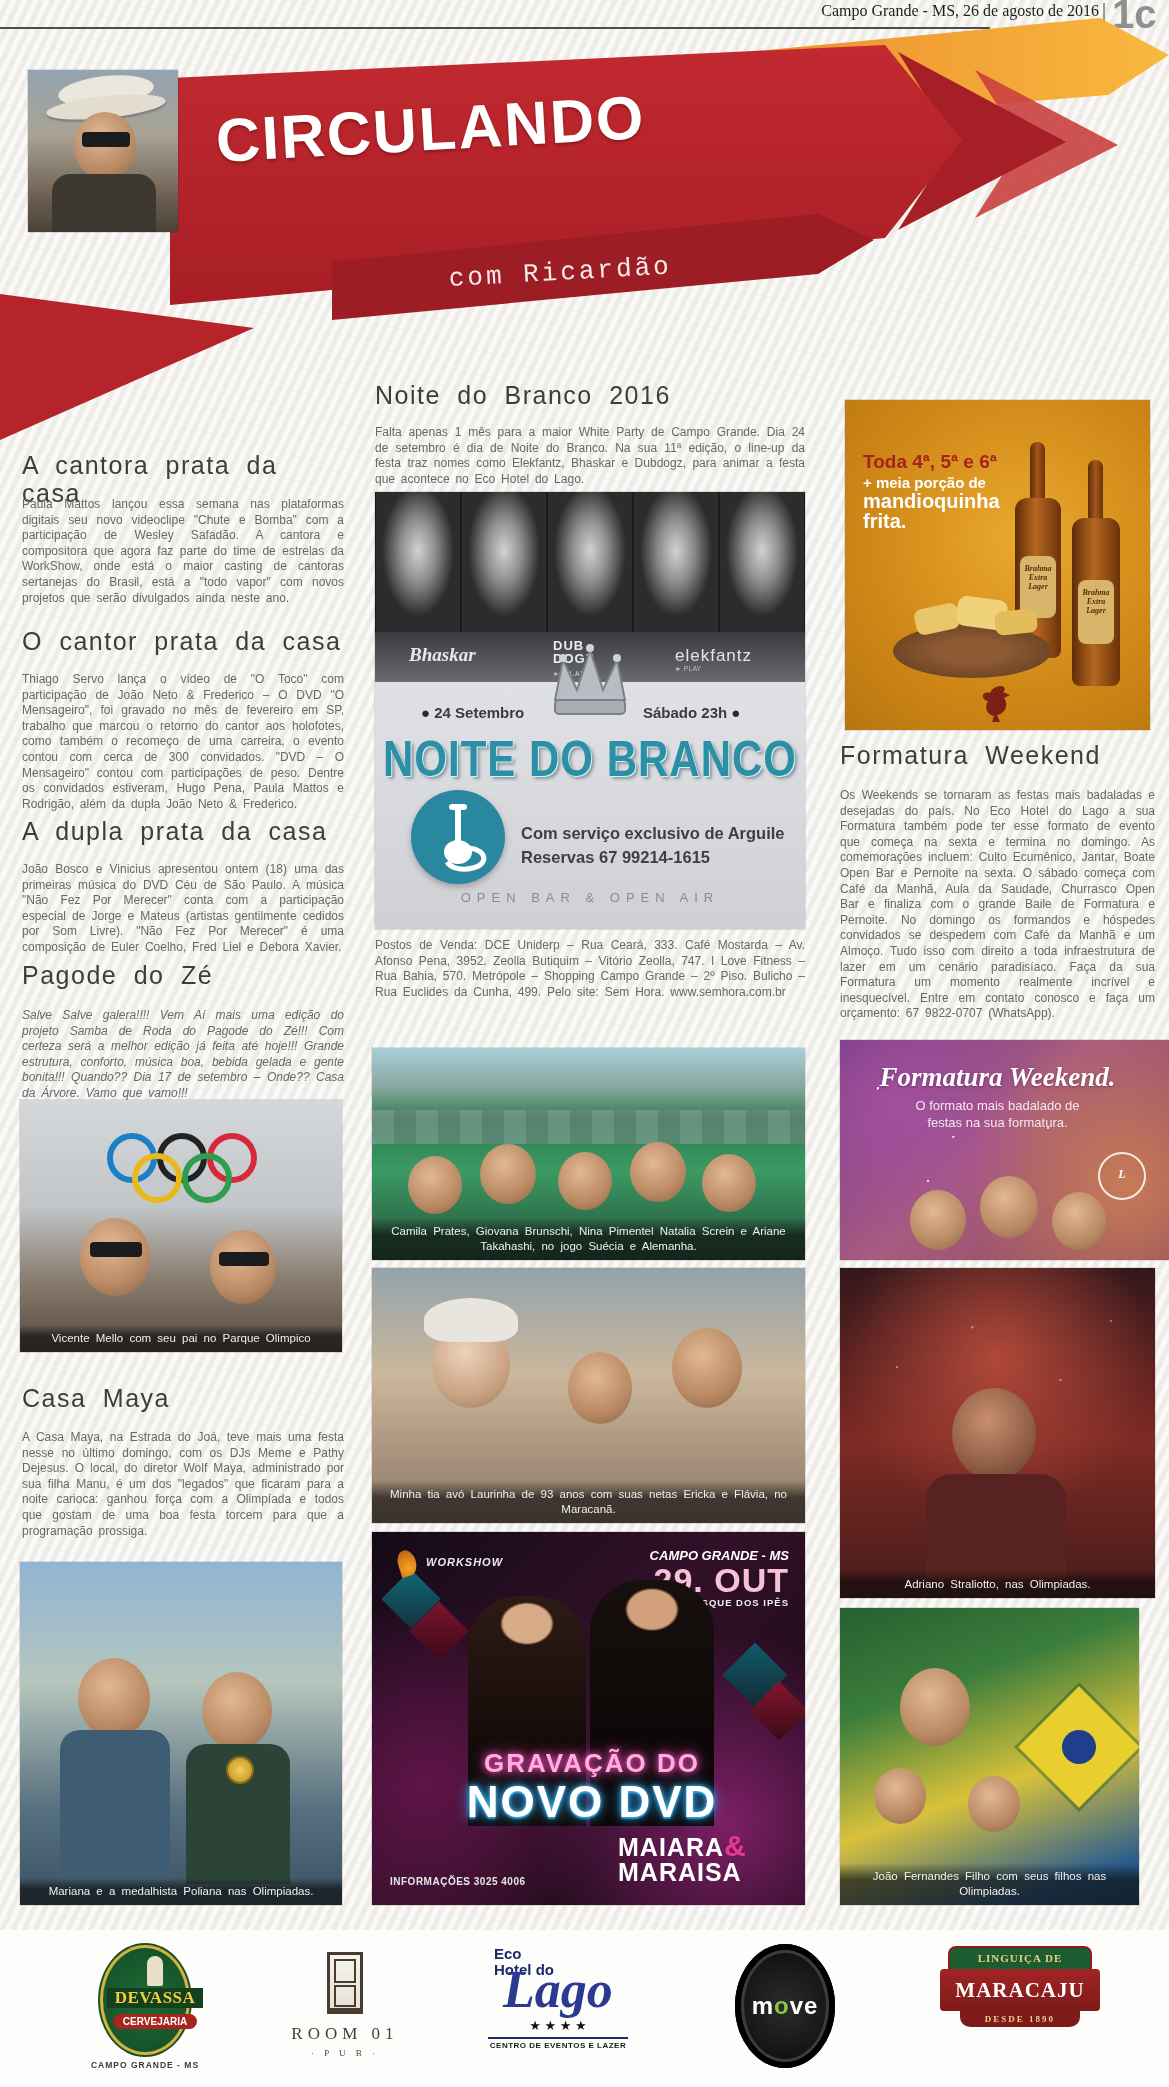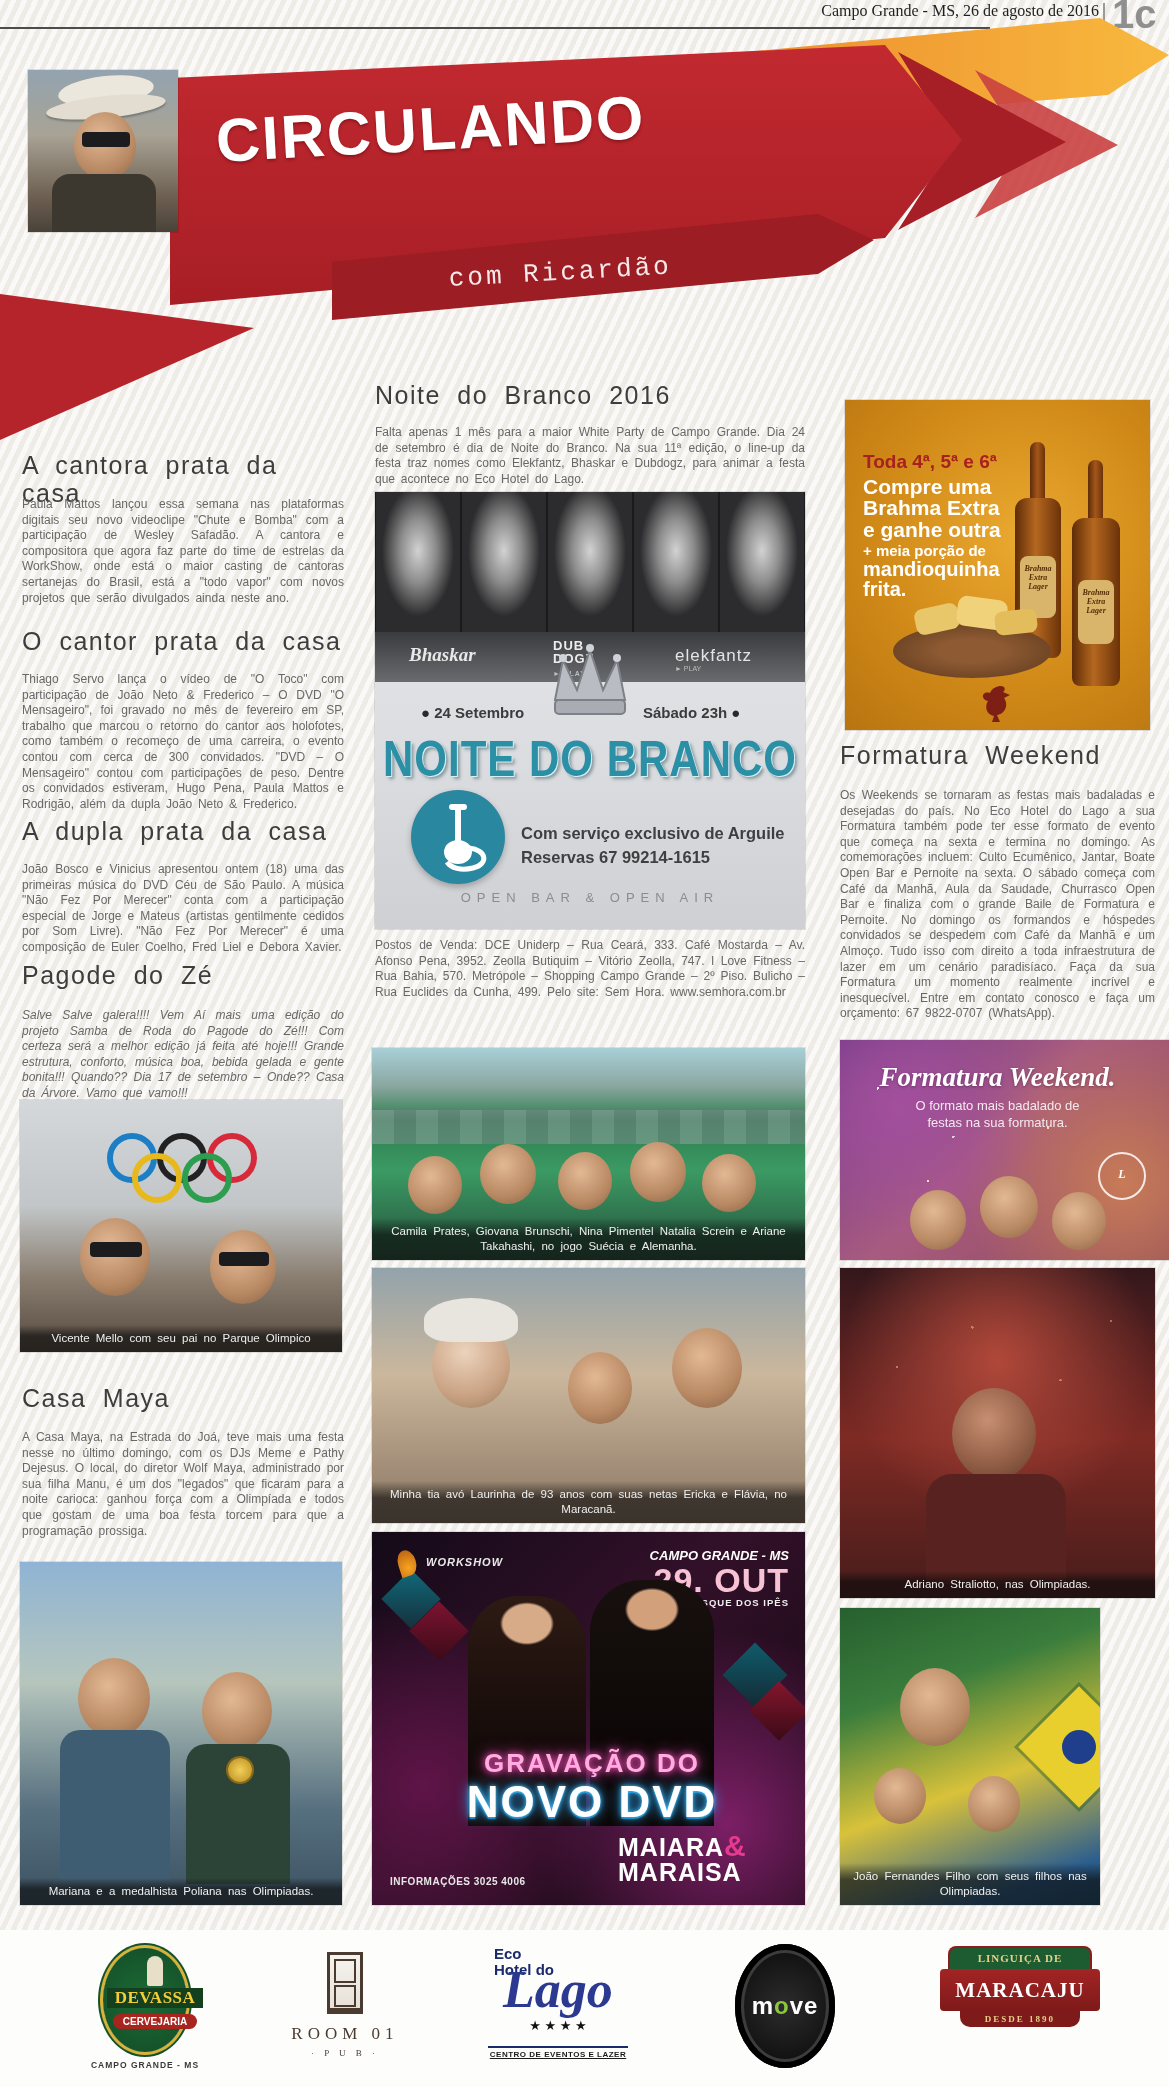--- a/index.html
+++ b/index.html
@@ -189,25 +189,20 @@
     <div class="abs" style="left:246px;top:300px;text-align:left;font:700 25px/0.95 'Liberation Sans',sans-serif;color:#fff;letter-spacing:1px;">
       <span>MAIARA</span><span style="color:#e73a8e;font-size:30px;">&amp;</span><br>
       <span>MARAISA</span>
     </div>
     <div class="abs" style="left:18px;top:344px;color:#e7e7e7;font:700 10px 'Liberation Sans',sans-serif;letter-spacing:.5px;">INFORMAÇÕES 3025 4006</div>
   </div>
 
   <div class="photo" style="left:845px;top:400px;width:305px;height:330px;background:radial-gradient(circle at 58% 42%, #eaa930 0%, #d18a18 55%, #b87410 100%);">
     <div class="abs" style="left:18px;top:52px;width:152px;">
       <div style="color:#a8201f;font:700 19px/1.05 'Liberation Sans',sans-serif;">Toda 4ª, 5ª e 6ª</div>
-      <div style="color:#fff;font:700 21px/1.02 'Liberation Sans',sans-serif;margin-top:4px;">
-        <span>Compre uma</span><br>
-        <span>Brahma Extra</span><br>
-        <span>e ganhe outra</span>
-      </div>
       <div style="color:#fff;font:700 15px/1.05 'Liberation Sans',sans-serif;margin-top:3px;">+ meia porção de</div>
       <div style="color:#fff;font:700 20px/1.0 'Liberation Sans',sans-serif;">mandioquinha</div>
       <div style="color:#fff;font:700 20px/1.0 'Liberation Sans',sans-serif;">frita.</div>
     </div>
     <div class="abs" style="left:185px;top:42px;width:15px;height:62px;background:linear-gradient(90deg,#5e2c07,#a4561a 50%,#6b3209);border-radius:7px 7px 0 0;"></div>
     <div class="abs" style="left:170px;top:98px;width:46px;height:160px;background:linear-gradient(90deg,#5e2c07,#b5671f 45%,#6b3209);border-radius:12px 12px 8px 8px;">
       <div class="abs" style="left:5px;top:58px;width:36px;height:62px;background:#d9b56b;border-radius:8px;color:#5a2d08;font:italic 700 8px/1.15 'Liberation Serif',serif;text-align:center;padding-top:8px;box-sizing:border-box;">Brahma Extra Lager</div>
     </div>
     <div class="abs" style="left:243px;top:60px;width:15px;height:64px;background:linear-gradient(90deg,#5e2c07,#a4561a 50%,#6b3209);border-radius:7px 7px 0 0;"></div>
     <div class="abs" style="left:227px;top:118px;width:48px;height:168px;background:linear-gradient(90deg,#5e2c07,#b5671f 45%,#6b3209);border-radius:12px 12px 8px 8px;">
@@ -238,21 +233,21 @@
     <div class="abs" style="left:258px;top:112px;width:44px;height:44px;border:2px solid rgba(255,255,255,.85);border-radius:50%;color:#fff;font:italic 700 12px/40px 'Liberation Serif',serif;text-align:center;">L</div>
   </div>
 
   <div class="photo" style="left:840px;top:1268px;width:315px;height:330px;background:radial-gradient(circle at 50% 28%, #b0483a 0%, rgba(90,30,26,0) 55%),linear-gradient(180deg,#33171b 0%,#7e2a24 52%,#461c1b 100%);">
     <div class="abs" style="left:0;top:0;width:315px;height:330px;background-image:radial-gradient(circle 2px at 18% 30%, rgba(255,200,150,.5) 60%, transparent 62%),radial-gradient(circle 2px at 42% 18%, rgba(255,220,170,.45) 60%, transparent 62%),radial-gradient(circle 2px at 70% 34%, rgba(255,200,150,.5) 60%, transparent 62%),radial-gradient(circle 2px at 86% 16%, rgba(255,220,170,.4) 60%, transparent 62%);"></div>
     <div class="face" style="left:112px;top:120px;width:84px;height:92px;background:radial-gradient(circle at 42% 35%, #c88f72 0%, #8f5c44 60%, #5e3a2a 100%);"></div>
     <div class="abs" style="left:86px;top:206px;width:140px;height:110px;background:#57221f;border-radius:26px 26px 0 0;"></div>
     <div class="caption">Adriano Straliotto, nas Olimpiadas.</div>
   </div>
 
-  <div class="photo" style="left:840px;top:1608px;width:260px;height:297px;background:linear-gradient(160deg,#27602f 0%,#3a7d3c 28%,#d9c23a 58%,#2c5e8e 88%,#1f4d6e 100%);">
+  <div class="photo" style="left:840px;top:1608px;width:299px;height:297px;background:linear-gradient(160deg,#27602f 0%,#3a7d3c 28%,#d9c23a 58%,#2c5e8e 88%,#1f4d6e 100%);">
     <div class="abs" style="left:196px;top:96px;width:86px;height:86px;transform:rotate(45deg);background:#e8cf2e;box-shadow:0 0 0 3px rgba(20,80,40,.4);"></div>
     <div class="abs" style="left:222px;top:122px;width:34px;height:34px;border-radius:50%;background:#1f3f8c;"></div>
     <div class="face" style="left:60px;top:60px;width:70px;height:78px;"></div>
     <div class="face" style="left:34px;top:160px;width:52px;height:56px;"></div>
     <div class="face" style="left:128px;top:168px;width:52px;height:56px;"></div>
     <div class="caption">João Fernandes Filho com seus filhos nas Olimpiadas.</div>
   </div>
 
   <div class="abs" style="left:0;top:1930px;width:1169px;height:157px;background:#fdfdfc;"></div>
 
@@ -272,21 +267,21 @@
     </div>
     <div style="margin-top:10px;font:400 17px 'Liberation Serif',serif;letter-spacing:5px;color:#4a3b30;">ROOM 01</div>
     <div style="margin-top:4px;font:400 9px 'Liberation Serif',serif;letter-spacing:4px;color:#4a3b30;">· P U B ·</div>
   </div>
 
   <div class="abs" style="left:488px;top:1946px;width:140px;text-align:center;">
     <div style="text-align:left;padding-left:6px;font:700 15px/1.05 'Liberation Sans',sans-serif;color:#1b2a6b;">Eco</div>
     <div style="text-align:left;padding-left:6px;font:700 15px/1.05 'Liberation Sans',sans-serif;color:#1b2a6b;">Hotel do</div>
     <div style="margin-top:-14px;font:italic 700 52px/1 'Liberation Serif',serif;color:#2b3990;">Lago</div>
     <div style="margin-top:2px;font:400 13px 'Liberation Sans',sans-serif;color:#111;">★ ★ ★ ★</div>
-    <div style="margin-top:13px;font:700 8px 'Liberation Sans',sans-serif;color:#1b1b1b;letter-spacing:.5px;border-top:2px solid #1b2a6b;padding-top:2px;text-decoration:underline;">CENTRO DE EVENTOS E LAZER</div>
+    <div style="margin-top:4px;font:700 8px 'Liberation Sans',sans-serif;color:#1b1b1b;letter-spacing:.5px;border-top:2px solid #1b2a6b;padding-top:2px;">CENTRO DE EVENTOS E LAZER</div>
   </div>
 
   <div class="abs" style="left:730px;top:1944px;width:110px;">
     <div style="position:relative;margin:0 auto;width:100px;height:124px;border-radius:50%;background:radial-gradient(circle,#2c2c2c 0%,#111 70%);box-shadow:inset 0 0 0 6px #000, inset 0 0 0 9px #3c3c3c;">
       <div style="position:absolute;left:0;top:48px;width:100px;text-align:center;font:700 24px 'Liberation Sans',sans-serif;color:#fff;letter-spacing:1px;"><span>m</span><span style="color:#8dc63f;">o</span><span>ve</span></div>
     </div>
   </div>
 
   <div class="abs" style="left:935px;top:1948px;width:170px;text-align:center;">
     <div style="margin:0 auto;width:140px;background:#1d5c30;color:#e9d08a;font:700 11px/1.9 'Liberation Serif',serif;letter-spacing:1px;border-radius:6px 6px 0 0;box-shadow:0 0 0 2px #8a1d1d;">LINGUIÇA DE</div>

